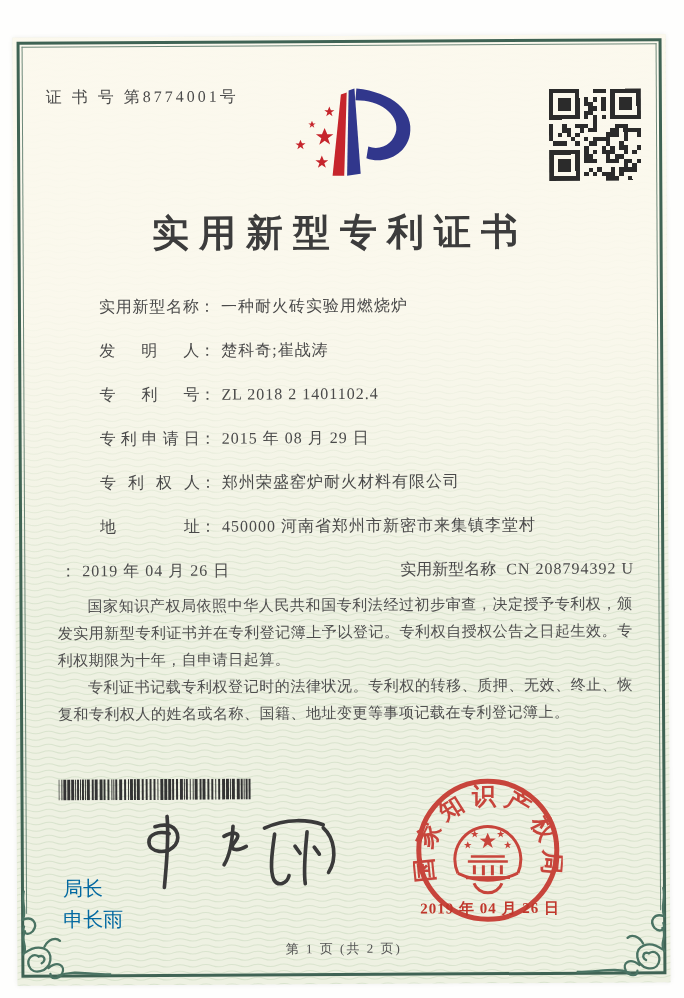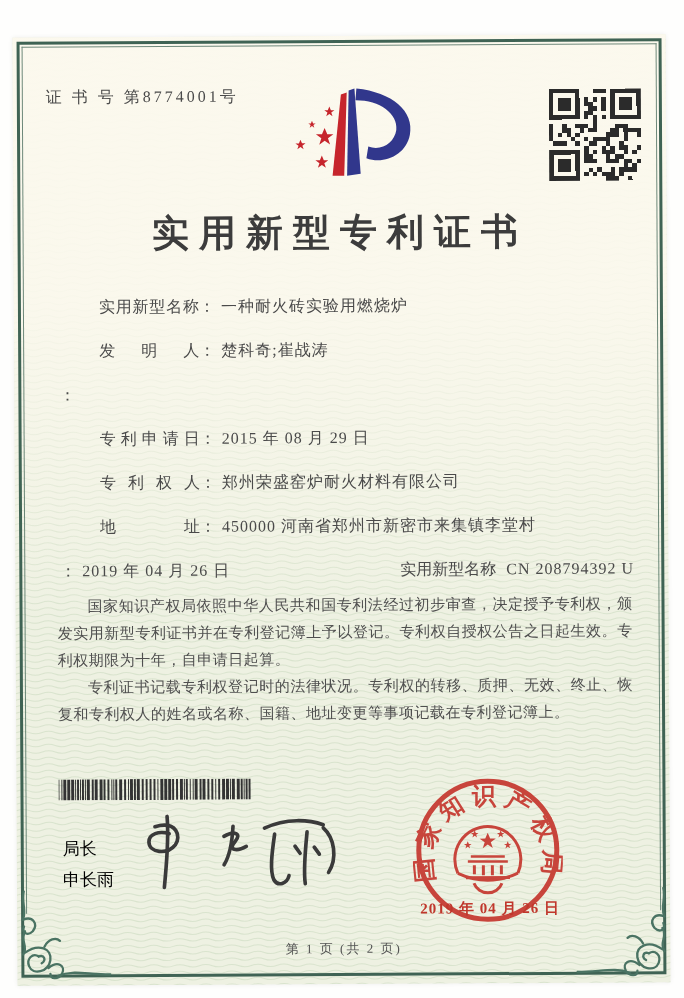--- a/index.html
+++ b/index.html
@@ -40,21 +40,21 @@
   .grant-right{display:flex;}
   .grant-right .flabel{width:84px;}
 
   .paras{position:absolute;left:42px;right:36px;top:556px;font-size:15px;line-height:1.8;
          color:#4f4f4f;text-align:justify;letter-spacing:.5px;}
   .paras p{margin:0;text-indent:2em;}
 
   .barcode{position:absolute;left:42px;top:742px;width:196px;height:21px;}
   .barcode rect{fill:#333;}
 
-  .signatory{position:absolute;left:46px;top:796px;font-size:17px;color:#000000;line-height:31px;}
+  .signatory{position:absolute;left:46px;top:836px;font-size:20px;color:#0369a1;line-height:31px;}
   .sig-script{position:absolute;left:118px;top:768px;width:218px;height:92px;}
   .sig-script path{stroke:#3a3a3a;fill:none;stroke-width:3.6;stroke-linecap:round;stroke-linejoin:round;}
 
   .seal{position:absolute;left:396px;top:740px;width:150px;height:150px;opacity:.92;}
   .seal-stroke{stroke:var(--red);}
   .seal-fill{fill:var(--red);}
   .seal-text{fill:var(--red);font-weight:bold;font-family:"Liberation Serif",serif;}
   .seal-date{position:absolute;left:386px;top:864px;width:174px;text-align:center;color:#c0372c;
              font-size:15px;font-weight:bold;letter-spacing:1px;}
 
@@ -476,21 +476,23 @@
         <span class="flabel">实用新型名称</span>
           <span class="fcolon">：</span>
         <span class="fvalue">一种耐火砖实验用燃烧炉</span>
       </div>
       <div class="frow">
         <span class="flabel">发明人</span>
           <span class="fcolon">：</span>
         <span class="fvalue">楚科奇;崔战涛</span>
       </div>
       <div class="frow">
+        <span class="flabel">专利号</span>
           <span class="fcolon">：</span>
+        <span class="fvalue">ZL 2018 2 1401102.4</span>
       </div>
       <div class="frow">
         <span class="flabel">专利申请日</span>
           <span class="fcolon">：</span>
         <span class="fvalue">2015 年 08 月 29 日</span>
       </div>
       <div class="frow">
         <span class="flabel">专利权人</span>
           <span class="fcolon">：</span>
         <span class="fvalue">郑州荣盛窑炉耐火材料有限公司</span>

